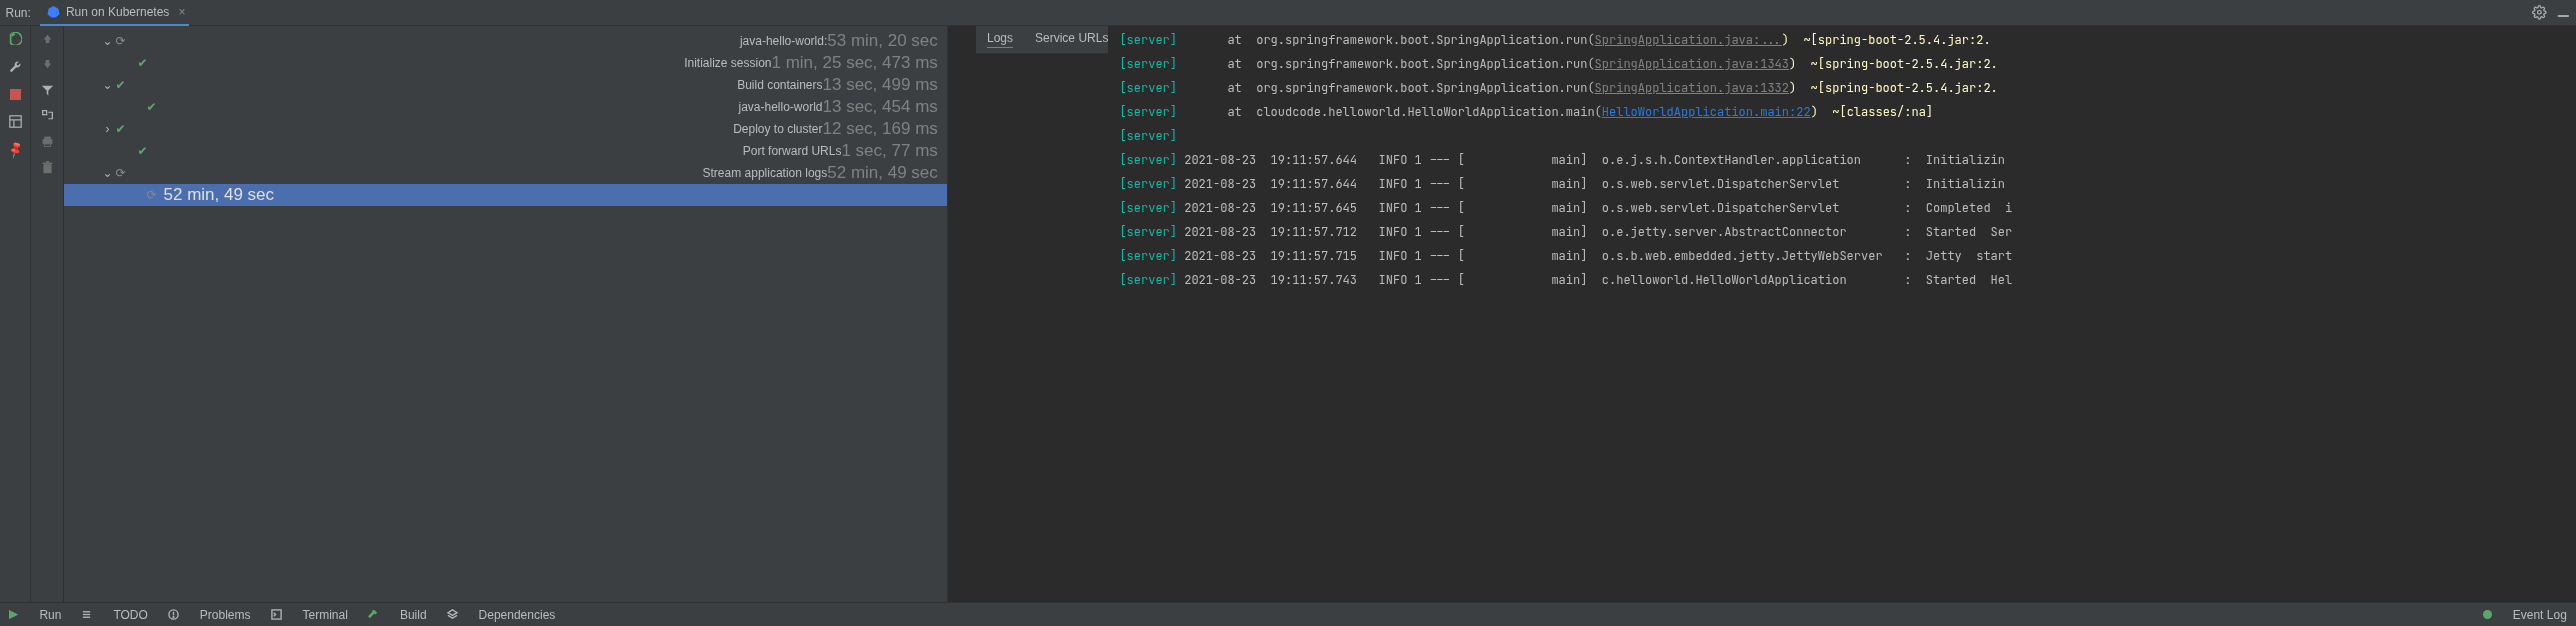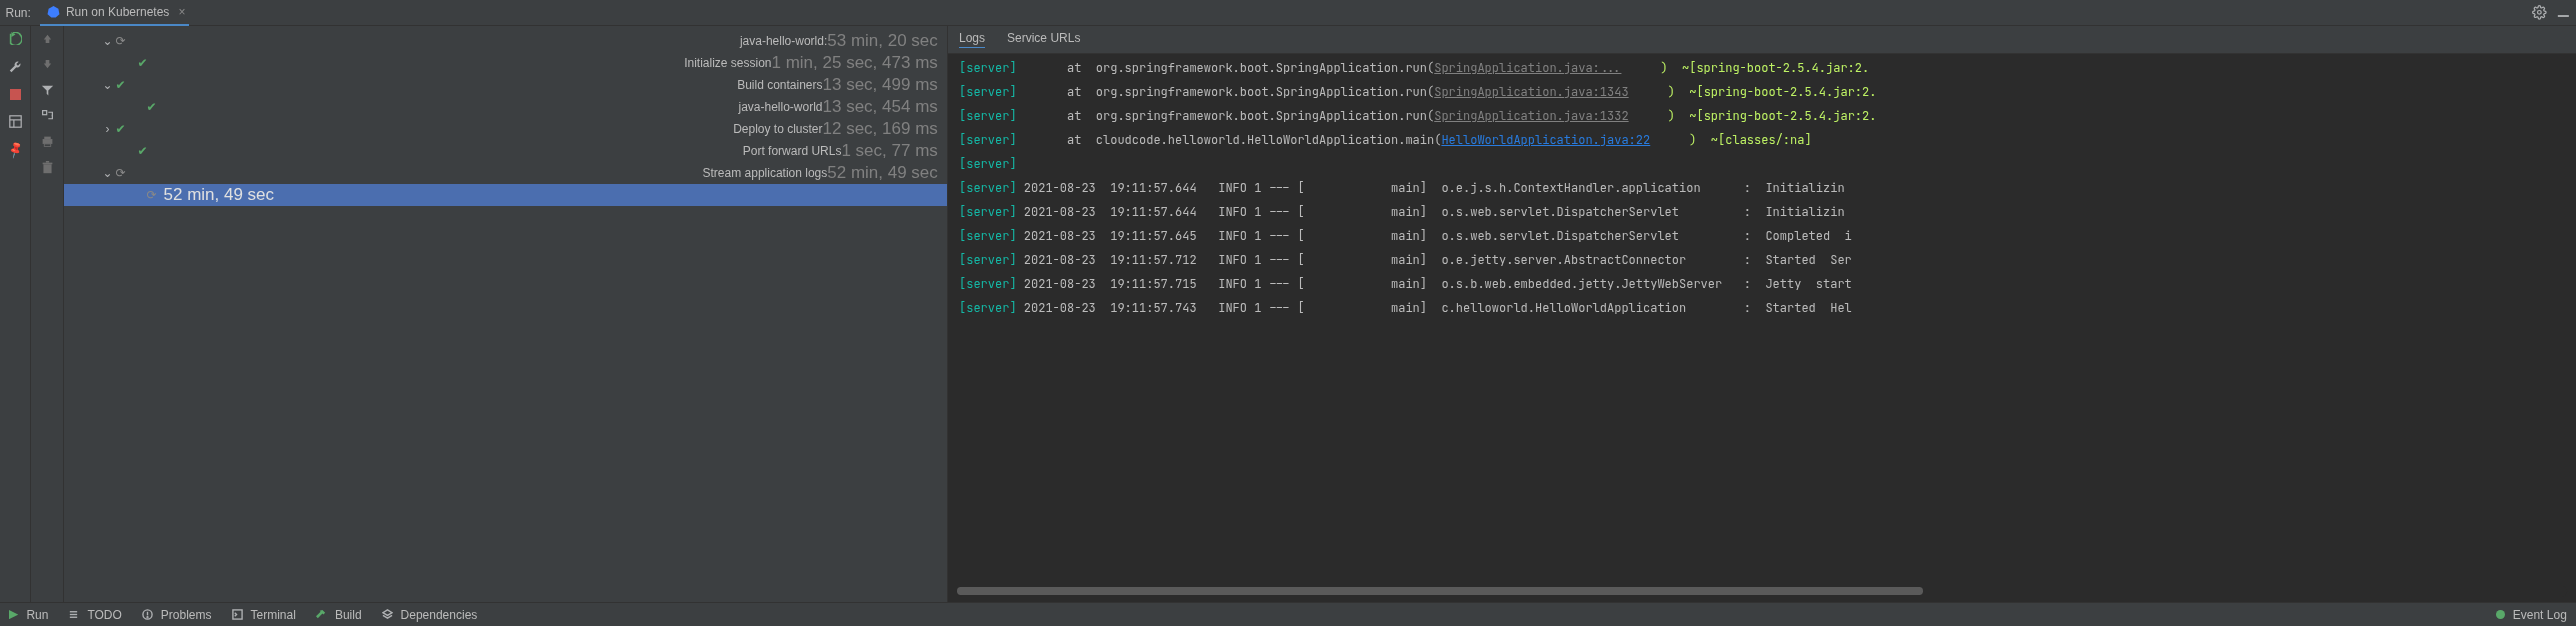--- a/index.html
+++ b/index.html
@@ -48,50 +48,50 @@
     .tree-row.selected { background: #4b6eaf; color: #ffffff; }
     .tree-row .label { flex: 1; overflow: hidden; text-overflow: ellipsis; text-align: right; }
     .tree-row .time { color: #808080; font-size: 17px; }
     .tree-row.selected .time { color: #e0e0e0; }
     .chevron { width: 13px; display: inline-flex; justify-content: center; color: #afb1b3; }
     .check { color: #59a869; margin-right: 5.5px; width: 13px; display: inline-flex; justify-content: center; }
     .spinner { margin-right: 5.5px; width: 13px; display: inline-flex; justify-content: center; color: #888; }
     .indent-1 { padding-left: 37px; }
     .indent-2 { padding-left: 59px; }
     .indent-3 { padding-left: 81px; }
-    .log-pane { flex: 1; display: flex; flex-direction: column; background: #2b2b2b; overflow: hidden; }
+    .log-pane { flex: 1; display: flex; flex-direction: row; background: #2b2b2b; overflow: hidden; padding-left: 28px; }
     .log-tabs {
       display: flex; align-items: center; height: 28px; background: #3c3f41;
       border-bottom: 0.9px solid #323232; padding-left: 11px; gap: 22px;
     }
     .log-tab { color: #bbbbbb; padding-bottom: 2.8px; }
     .log-tab.active { border-bottom: 1.8px solid #4a88c7; }
     .log-body {
       flex: 1; overflow-x: auto; overflow-y: hidden;
       font-family: "JetBrains Mono", Menlo, Consolas, monospace;
       font-size: 12px; line-height: 24px; padding: 1.8px 11px 7.4px 11px;
       white-space: pre; color: #bbbbbb;
     }
     .server-tag { color: #14b8a6; }
     .log-link { color: #287bde; text-decoration: underline; }
     .log-link.muted { color: #808080; }
-    .log-muted { color: #bef264; margin-left: 39px; }
+    .log-muted { color: #fef9c3; }
     .scrollbar-track {
       height: 11px; background: #2b2b2b; position: relative; margin: 0 9.2px 5.5px 9.2px;
       border-radius: 5.5px;
     }
     .scrollbar-thumb {
       position: absolute; left: 0; width: 60%; height: 7.4px; top: 1.8px;
       background: #5a5a5a; border-radius: 3.7px;
     }
     .status-bar {
       height: 24px; background: #3c3f41; border-top: 0.9px solid #323232;
       display: flex; align-items: center; padding: 0 9.2px; gap: 20px;
     }
-    .status-item { display: flex; align-items: center; gap: 8px; color: #bbbbbb; }
+    .status-item { display: flex; align-items: center; gap: 21px; color: #bbbbbb; }
     .status-spacer { flex: 1; }
     .green-dot { width: 9.2px; height: 9.2px; background: #59a869; border-radius: 50%; display: inline-block; }
     svg { display: block; }
     .kube-icon { width: 13px; height: 13px; }
     .play-green { color: #59a869; }
     .stop-red { color: #c75450; }
     .pin { transform: rotate(-30deg); display:inline-block;}
   </style>
 </head>
 <body>
@@ -238,21 +238,21 @@
     </div>
 
     <div class="log-pane">
       <div class="log-tabs">
         <span class="log-tab active">Logs</span>
         <span class="log-tab">Service URLs</span>
       </div>
       <div class="log-body"><span class="server-tag">[server]</span><span>       at  org.springframework.boot.SpringApplication.run(</span><span class="log-link muted">SpringApplication.java:...</span><span class="log-muted">)  ~[spring-boot-2.5.4.jar:2.</span>
 <span class="server-tag">[server]</span><span>       at  org.springframework.boot.SpringApplication.run(</span><span class="log-link muted">SpringApplication.java:1343</span><span class="log-muted">)  ~[spring-boot-2.5.4.jar:2.</span>
 <span class="server-tag">[server]</span><span>       at  org.springframework.boot.SpringApplication.run(</span><span class="log-link muted">SpringApplication.java:1332</span><span class="log-muted">)  ~[spring-boot-2.5.4.jar:2.</span>
-<span class="server-tag">[server]</span><span>       at  cloudcode.helloworld.HelloWorldApplication.main(</span><span class="log-link">HelloWorldApplication.java:22</span><span class="log-muted">)  ~[classes/:na]</span>
+<span class="server-tag">[server]</span><span>       at  cloudcode.helloworld.HelloWorldApplication.main(</span><span class="log-link">HelloWorldApplication.main:22</span><span class="log-muted">)  ~[classes/:na]</span>
 <span class="server-tag">[server]</span>
 <span class="server-tag">[server]</span><span> 2021-08-23  19:11:57.644   INFO 1 --- [            main]  o.e.j.s.h.ContextHandler.application      :  Initializin</span>
 <span class="server-tag">[server]</span><span> 2021-08-23  19:11:57.644   INFO 1 --- [            main]  o.s.web.servlet.DispatcherServlet         :  Initializin</span>
 <span class="server-tag">[server]</span><span> 2021-08-23  19:11:57.645   INFO 1 --- [            main]  o.s.web.servlet.DispatcherServlet         :  Completed  i</span>
 <span class="server-tag">[server]</span><span> 2021-08-23  19:11:57.712   INFO 1 --- [            main]  o.e.jetty.server.AbstractConnector        :  Started  Ser</span>
 <span class="server-tag">[server]</span><span> 2021-08-23  19:11:57.715   INFO 1 --- [            main]  o.s.b.web.embedded.jetty.JettyWebServer   :  Jetty  start</span>
 <span class="server-tag">[server]</span><span> 2021-08-23  19:11:57.743   INFO 1 --- [            main]  c.helloworld.HelloWorldApplication        :  Started  Hel</span></div>
       <div class="scrollbar-track">
         <div class="scrollbar-thumb"></div>
       </div>

